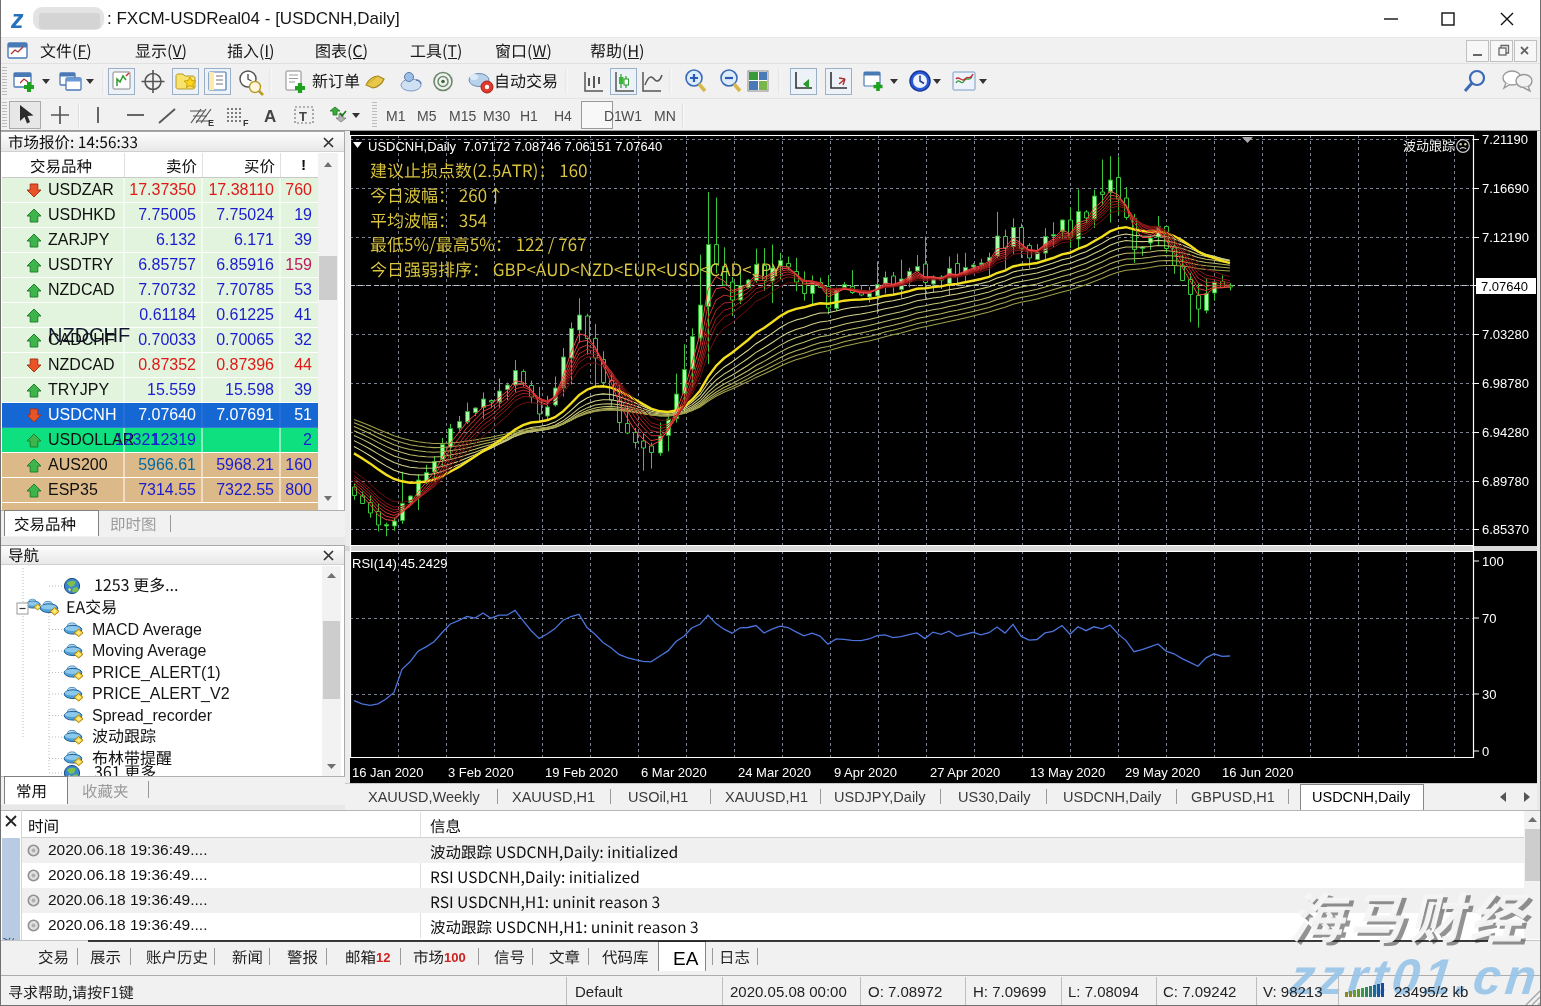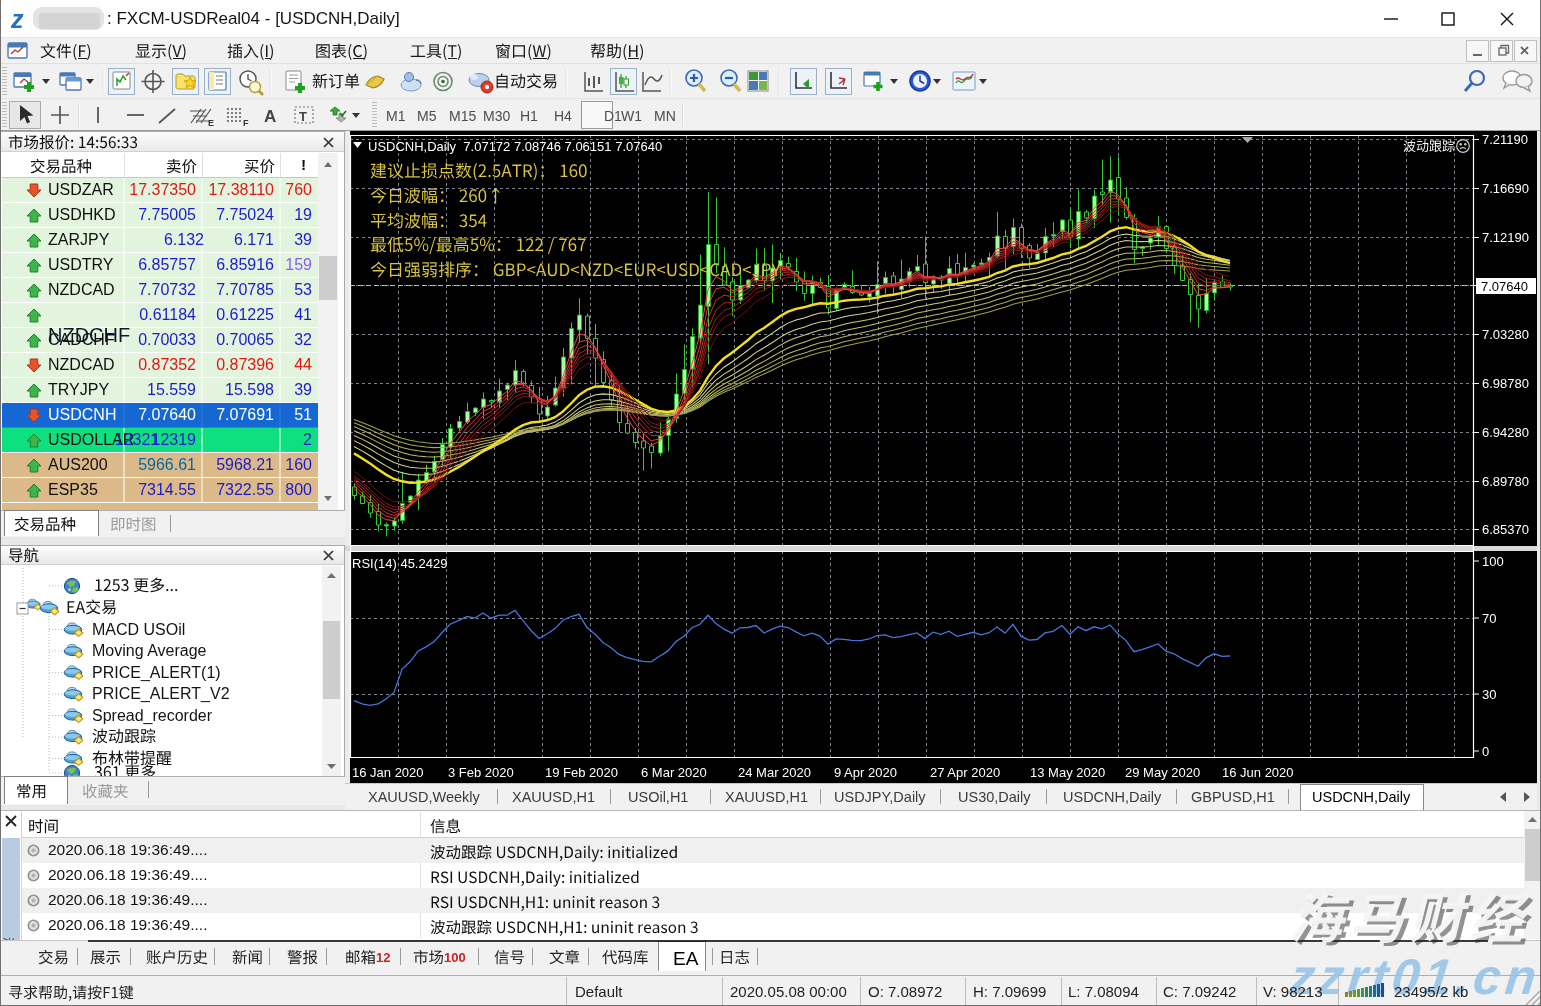--- a/index.html
+++ b/index.html
@@ -311,27 +311,27 @@
     </svg>
 <div class="t" style="left:48px;top:181px;font-size:16px;color:#101010">USDZAR</div>
 <div class="t" style="left:0;top:181px;width:196px;text-align:right;font-size:16px;color:#e01818">17.37350</div>
 <div class="t" style="left:0;top:181px;width:274px;text-align:right;font-size:16px;color:#e01818">17.38110</div>
 <div class="t" style="left:0;top:181px;width:312px;text-align:right;font-size:16px;color:#e01818">760</div>
 <div class="t" style="left:48px;top:206px;font-size:16px;color:#101010">USDHKD</div>
 <div class="t" style="left:0;top:206px;width:196px;text-align:right;font-size:16px;color:#1b1bd0">7.75005</div>
 <div class="t" style="left:0;top:206px;width:274px;text-align:right;font-size:16px;color:#1b1bd0">7.75024</div>
 <div class="t" style="left:0;top:206px;width:312px;text-align:right;font-size:16px;color:#1b1bd0">19</div>
 <div class="t" style="left:48px;top:231px;font-size:16px;color:#101010">ZARJPY</div>
-<div class="t" style="left:8px;top:231px;width:196px;text-align:right;font-size:16px;color:#1b1bd0">6.132</div>
+<div class="t" style="left:0;top:231px;width:196px;text-align:right;font-size:16px;color:#1b1bd0">6.132</div>
 <div class="t" style="left:0;top:231px;width:274px;text-align:right;font-size:16px;color:#1b1bd0">6.171</div>
 <div class="t" style="left:0;top:231px;width:312px;text-align:right;font-size:16px;color:#1b1bd0">39</div>
 <div class="t" style="left:48px;top:256px;font-size:16px;color:#101010">USDTRY</div>
 <div class="t" style="left:0;top:256px;width:196px;text-align:right;font-size:16px;color:#1b1bd0">6.85757</div>
 <div class="t" style="left:0;top:256px;width:274px;text-align:right;font-size:16px;color:#1b1bd0">6.85916</div>
-<div class="t" style="left:0;top:256px;width:312px;text-align:right;font-size:16px;color:#8b5cf6">159</div>
+<div class="t" style="left:0;top:256px;width:312px;text-align:right;font-size:16px;color:#be185d">159</div>
 <div class="t" style="left:48px;top:281px;font-size:16px;color:#101010">NZDCAD</div>
 <div class="t" style="left:0;top:281px;width:196px;text-align:right;font-size:16px;color:#1b1bd0">7.70732</div>
 <div class="t" style="left:0;top:281px;width:274px;text-align:right;font-size:16px;color:#1b1bd0">7.70785</div>
 <div class="t" style="left:0;top:281px;width:312px;text-align:right;font-size:16px;color:#1b1bd0">53</div>
 <div class="t" style="left:48px;top:324px;font-size:20px;color:#0f172a">NZDCHF</div>
 <div class="t" style="left:0;top:306px;width:196px;text-align:right;font-size:16px;color:#1b1bd0">0.61184</div>
 <div class="t" style="left:0;top:306px;width:274px;text-align:right;font-size:16px;color:#1b1bd0">0.61225</div>
 <div class="t" style="left:0;top:306px;width:312px;text-align:right;font-size:16px;color:#1b1bd0">41</div>
 <div class="t" style="left:48px;top:331px;font-size:16px;color:#101010">CADCHF</div>
 <div class="t" style="left:0;top:331px;width:196px;text-align:right;font-size:16px;color:#1b1bd0">0.70033</div>
@@ -475,21 +475,21 @@
       </g>
       <rect x="17" y="38" width="11" height="11" fill="#fff" stroke="#999"></rect>
       <path d="M19.5 43.5h6" stroke="#333" stroke-width="1.2"></path>
     </svg>
 <svg style="position:absolute;left:94px;top:574px;overflow:visible;" width="87" height="22">
       <path transform="translate(0,17)" d="M1.4 0.0H7.8V-1.2H5.5V-11.7H4.4C3.7 -11.4 3.0 -11.1 1.9 -10.9V-10.0H4.0V-1.2H1.4Z M9.6 0.0H17.0V-1.3H13.7C13.1 -1.3 12.4 -1.2 11.8 -1.2C14.5 -3.8 16.4 -6.1 16.4 -8.5C16.4 -10.6 15.1 -11.9 13.0 -11.9C11.5 -11.9 10.5 -11.3 9.5 -10.2L10.4 -9.4C11.0 -10.2 11.8 -10.8 12.8 -10.8C14.3 -10.8 15.0 -9.8 15.0 -8.4C15.0 -6.4 13.3 -4.1 9.6 -0.9Z M22.0 0.2C23.9 0.2 25.8 -1.2 25.8 -3.8C25.8 -6.4 24.2 -7.6 22.3 -7.6C21.6 -7.6 21.0 -7.4 20.5 -7.1L20.8 -10.5H25.2V-11.7H19.5L19.1 -6.3L19.9 -5.8C20.6 -6.2 21.1 -6.4 21.9 -6.4C23.3 -6.4 24.3 -5.5 24.3 -3.8C24.3 -2.1 23.2 -1.0 21.8 -1.0C20.4 -1.0 19.6 -1.6 18.9 -2.3L18.2 -1.3C19.0 -0.6 20.1 0.2 22.0 0.2Z M30.8 0.2C32.9 0.2 34.6 -1.0 34.6 -3.1C34.6 -4.8 33.5 -5.8 32.1 -6.1V-6.2C33.4 -6.6 34.2 -7.6 34.2 -9.0C34.2 -10.9 32.8 -11.9 30.8 -11.9C29.5 -11.9 28.4 -11.3 27.5 -10.5L28.3 -9.6C29.0 -10.3 29.8 -10.8 30.8 -10.8C32.0 -10.8 32.7 -10.0 32.7 -8.9C32.7 -7.6 31.9 -6.7 29.5 -6.7V-5.5C32.2 -5.5 33.1 -4.6 33.1 -3.2C33.1 -1.8 32.2 -1.0 30.8 -1.0C29.4 -1.0 28.5 -1.6 27.9 -2.4L27.1 -1.4C27.9 -0.6 29.0 0.2 30.8 0.2Z M43.1 -3.8 42.1 -3.4C42.7 -2.5 43.3 -1.7 44.1 -1.1C43.1 -0.6 41.8 -0.1 39.9 0.2C40.1 0.5 40.4 1.0 40.6 1.3C42.7 0.8 44.1 0.3 45.2 -0.4C47.4 0.7 50.4 1.1 54.1 1.2C54.2 0.8 54.4 0.3 54.6 0.0C51.0 -0.0 48.3 -0.3 46.2 -1.2C47.0 -2.0 47.5 -3.0 47.6 -4.0H53.1V-10.1H47.8V-11.5H54.1V-12.6H40.1V-11.5H46.6V-10.1H41.6V-4.0H46.4C46.2 -3.2 45.8 -2.5 45.1 -1.8C44.3 -2.3 43.7 -3.0 43.1 -3.8ZM42.8 -6.6H46.6V-5.9C46.6 -5.6 46.6 -5.3 46.5 -4.9H42.8ZM47.8 -4.9C47.8 -5.3 47.8 -5.6 47.8 -5.9V-6.6H51.9V-4.9ZM42.8 -9.1H46.6V-7.5H42.8ZM47.8 -9.1H51.9V-7.5H47.8Z M62.4 -13.5C61.4 -12.1 59.5 -10.6 56.9 -9.5C57.2 -9.3 57.5 -8.9 57.7 -8.7C59.2 -9.3 60.4 -10.1 61.5 -11.0H66.0C65.2 -10.0 64.1 -9.1 62.8 -8.4C62.2 -8.9 61.4 -9.4 60.8 -9.8L59.9 -9.2C60.5 -8.8 61.2 -8.3 61.7 -7.8C60.0 -7.0 58.1 -6.4 56.4 -6.1C56.6 -5.8 56.8 -5.3 56.9 -5.0C61.1 -5.9 65.8 -8.0 67.8 -11.6L67.1 -12.1L66.8 -12.0H62.7C63.1 -12.4 63.4 -12.8 63.7 -13.2ZM65.0 -7.9C63.9 -6.3 61.6 -4.5 58.3 -3.4C58.6 -3.1 58.9 -2.7 59.1 -2.4C61.1 -3.2 62.7 -4.2 64.1 -5.3H68.4C67.6 -4.1 66.5 -3.1 65.1 -2.3C64.5 -2.8 63.7 -3.4 63.1 -3.9L62.1 -3.3C62.7 -2.8 63.5 -2.2 64.0 -1.7C61.7 -0.7 59.0 -0.1 56.3 0.1C56.5 0.4 56.7 1.0 56.8 1.3C62.5 0.6 68.0 -1.2 70.2 -6.0L69.4 -6.5L69.2 -6.4H65.3C65.7 -6.8 66.0 -7.2 66.3 -7.6Z M73.3 0.2C73.9 0.2 74.4 -0.2 74.4 -0.9C74.4 -1.6 73.9 -2.0 73.3 -2.0C72.7 -2.0 72.3 -1.6 72.3 -0.9C72.3 -0.2 72.7 0.2 73.3 0.2Z M77.8 0.2C78.4 0.2 78.8 -0.2 78.8 -0.9C78.8 -1.6 78.4 -2.0 77.8 -2.0C77.2 -2.0 76.7 -1.6 76.7 -0.9C76.7 -0.2 77.2 0.2 77.8 0.2Z M82.2 0.2C82.8 0.2 83.3 -0.2 83.3 -0.9C83.3 -1.6 82.8 -2.0 82.2 -2.0C81.6 -2.0 81.2 -1.6 81.2 -0.9C81.2 -0.2 81.6 0.2 82.2 0.2Z" fill="#141414"></path>
     </svg>
 <svg style="position:absolute;left:66px;top:596px;overflow:visible;" width="54" height="22">
       <path transform="translate(0,17)" d="M1.6 0.0H8.5V-1.3H3.1V-5.5H7.5V-6.8H3.1V-10.5H8.4V-11.7H1.6Z M9.5 0.0H11.0L12.1 -3.6H16.4L17.5 0.0H19.1L15.1 -11.7H13.5ZM12.5 -4.8 13.1 -6.6C13.5 -7.9 13.9 -9.2 14.2 -10.5H14.3C14.7 -9.2 15.0 -7.9 15.5 -6.6L16.0 -4.8Z M24.2 -9.6C23.3 -8.3 21.7 -7.1 20.3 -6.3C20.5 -6.1 21.0 -5.6 21.2 -5.4C22.6 -6.3 24.3 -7.7 25.4 -9.1ZM29.0 -8.9C30.5 -7.9 32.3 -6.3 33.1 -5.3L34.1 -6.1C33.2 -7.1 31.4 -8.6 30.0 -9.6ZM24.8 -6.8 23.7 -6.4C24.4 -4.8 25.2 -3.5 26.3 -2.4C24.6 -1.2 22.5 -0.3 19.9 0.2C20.1 0.5 20.5 1.0 20.6 1.3C23.2 0.7 25.4 -0.3 27.2 -1.6C28.9 -0.3 31.1 0.7 33.7 1.2C33.9 0.8 34.2 0.4 34.5 0.1C31.9 -0.3 29.8 -1.2 28.1 -2.4C29.2 -3.5 30.1 -4.8 30.8 -6.5L29.6 -6.8C29.0 -5.4 28.2 -4.2 27.2 -3.2C26.1 -4.2 25.3 -5.4 24.8 -6.8ZM25.8 -13.2C26.2 -12.6 26.7 -11.8 26.9 -11.2H20.2V-10.0H34.0V-11.2H27.4L28.1 -11.5C27.9 -12.1 27.4 -12.9 27.0 -13.6Z M39.3 -9.2H47.2V-7.6H39.3ZM39.3 -11.7H47.2V-10.1H39.3ZM38.1 -12.7V-6.6H39.9C38.9 -5.1 37.3 -3.8 35.8 -2.9C36.0 -2.7 36.5 -2.2 36.7 -2.0C37.6 -2.6 38.5 -3.3 39.3 -4.1H41.5C40.5 -2.4 38.9 -0.9 37.1 0.1C37.4 0.3 37.9 0.7 38.0 1.0C39.9 -0.2 41.7 -2.0 42.9 -4.1H45.0C44.3 -2.2 43.0 -0.5 41.6 0.6C41.8 0.8 42.3 1.2 42.5 1.4C44.1 0.1 45.4 -1.9 46.3 -4.1H48.2C48.0 -1.4 47.7 -0.2 47.4 0.1C47.2 0.3 47.1 0.3 46.8 0.3C46.5 0.3 45.7 0.3 45.0 0.2C45.2 0.5 45.3 1.0 45.3 1.3C46.1 1.3 46.9 1.3 47.3 1.3C47.7 1.2 48.0 1.1 48.4 0.8C48.8 0.3 49.2 -1.1 49.5 -4.7C49.5 -4.8 49.5 -5.2 49.5 -5.2H40.3C40.7 -5.6 41.0 -6.1 41.3 -6.6H48.4V-12.7Z" fill="#141414"></path>
     </svg>
-<div class="t" style="left:92px;top:620.5px;font-size:16px;color:#141414">MACD USOil</div>
+<div class="t" style="left:92px;top:620.5px;font-size:16px;color:#141414">MACD Average</div>
 <div class="t" style="left:92px;top:642px;font-size:16px;color:#141414">Moving Average</div>
 <div class="t" style="left:92px;top:663.5px;font-size:16px;color:#141414">PRICE_ALERT(1)</div>
 <div class="t" style="left:92px;top:685px;font-size:16px;color:#141414">PRICE_ALERT_V2</div>
 <div class="t" style="left:92px;top:706.5px;font-size:16px;color:#141414">Spread_recorder</div>
 <svg style="position:absolute;left:92px;top:725px;overflow:visible;" width="66" height="22">
       <path transform="translate(0,17)" d="M1.5 -12.4C2.4 -11.9 3.6 -11.1 4.2 -10.6L4.9 -11.6C4.3 -12.1 3.1 -12.8 2.2 -13.3ZM0.6 -8.1C1.6 -7.6 2.8 -6.9 3.4 -6.4L4.1 -7.4C3.5 -7.9 2.2 -8.6 1.3 -9.0ZM1.0 0.3 2.0 1.1C2.9 -0.4 3.8 -2.4 4.6 -4.1L3.6 -4.8C2.8 -3.0 1.8 -0.9 1.0 0.3ZM9.6 -10.0V-7.2H6.8V-10.0ZM5.7 -11.1V-7.1C5.7 -4.8 5.5 -1.6 3.7 0.7C4.0 0.8 4.5 1.1 4.7 1.3C6.3 -0.8 6.7 -3.7 6.8 -6.1H7.2C7.8 -4.4 8.7 -3.0 9.8 -1.8C8.7 -0.8 7.3 -0.2 5.9 0.3C6.1 0.5 6.5 1.0 6.7 1.3C8.1 0.8 9.4 0.0 10.6 -1.0C11.7 0.0 13.1 0.8 14.7 1.3C14.9 1.0 15.2 0.5 15.5 0.3C13.9 -0.2 12.6 -0.9 11.4 -1.8C12.7 -3.1 13.6 -4.8 14.2 -6.9L13.4 -7.2L13.2 -7.2H10.7V-10.0H13.7C13.5 -9.3 13.2 -8.5 12.9 -8.0L14.0 -7.7C14.4 -8.5 14.9 -9.8 15.3 -10.9L14.4 -11.2L14.2 -11.1H10.7V-13.5H9.6V-11.1ZM8.4 -6.1H12.7C12.2 -4.7 11.5 -3.5 10.6 -2.6C9.6 -3.6 8.9 -4.8 8.4 -6.1Z M17.4 -12.1V-11.1H23.6V-12.1ZM26.4 -13.2C26.4 -12.0 26.4 -10.9 26.4 -9.7H24.1V-8.6H26.4C26.2 -4.9 25.5 -1.6 23.3 0.4C23.6 0.6 24.1 1.0 24.3 1.3C26.6 -1.0 27.3 -4.6 27.5 -8.6H29.9C29.7 -2.9 29.5 -0.8 29.1 -0.3C28.9 -0.1 28.8 -0.1 28.5 -0.1C28.1 -0.1 27.3 -0.1 26.4 -0.2C26.6 0.2 26.7 0.7 26.8 1.0C27.6 1.1 28.5 1.1 29.0 1.0C29.5 1.0 29.8 0.8 30.1 0.4C30.7 -0.3 30.9 -2.5 31.1 -9.1C31.1 -9.3 31.1 -9.7 31.1 -9.7H27.6C27.6 -10.9 27.6 -12.0 27.6 -13.2ZM17.4 -0.7 17.4 -0.7V-0.7C17.8 -0.9 18.4 -1.1 22.8 -2.1L23.1 -1.0L24.2 -1.4C23.9 -2.5 23.2 -4.4 22.6 -5.8L21.6 -5.6C21.9 -4.8 22.2 -3.9 22.5 -3.1L18.7 -2.3C19.3 -3.7 19.9 -5.5 20.3 -7.2H23.9V-8.3H16.9V-7.2H19.1C18.7 -5.3 18.0 -3.5 17.8 -2.9C17.5 -2.3 17.3 -1.9 17.0 -1.8C17.2 -1.5 17.4 -0.9 17.4 -0.7Z M34.4 -11.7H37.5V-8.9H34.4ZM32.6 -0.6 32.8 0.5C34.5 0.1 36.8 -0.5 38.9 -1.1L38.8 -2.1L36.7 -1.6V-4.6H38.7V-5.6H36.7V-7.9H38.6V-12.8H33.4V-7.9H35.6V-1.3L34.4 -1.0V-6.3H33.4V-0.8ZM45.2 -8.7V-6.8H40.5V-8.7ZM45.2 -9.7H40.5V-11.7H45.2ZM39.3 1.3C39.6 1.1 40.1 0.9 43.4 0.0C43.4 -0.3 43.4 -0.8 43.4 -1.1L40.5 -0.4V-5.7H42.1C42.8 -2.5 44.3 -0.0 46.7 1.2C46.9 0.8 47.2 0.4 47.5 0.1C46.2 -0.4 45.3 -1.3 44.5 -2.4C45.4 -3.0 46.4 -3.7 47.2 -4.3L46.5 -5.2C45.9 -4.6 44.9 -3.9 44.0 -3.3C43.6 -4.0 43.3 -4.8 43.1 -5.7H46.4V-12.7H39.4V-0.8C39.4 -0.2 39.0 0.1 38.8 0.3C39.0 0.5 39.2 1.0 39.3 1.3Z M56.1 -8.6V-7.5H61.7V-8.6ZM56.1 -3.6C55.6 -2.4 54.7 -1.2 53.9 -0.4C54.2 -0.2 54.6 0.1 54.8 0.3C55.6 -0.6 56.6 -2.0 57.2 -3.2ZM60.5 -3.1C61.3 -2.1 62.1 -0.7 62.5 0.2L63.5 -0.3C63.1 -1.2 62.2 -2.5 61.5 -3.6ZM50.3 -11.7H52.9V-8.9H50.3ZM54.7 -5.7V-4.6H58.4V-0.0C58.4 0.1 58.3 0.2 58.1 0.2C57.9 0.2 57.3 0.2 56.5 0.2C56.7 0.5 56.8 0.9 56.9 1.2C57.9 1.2 58.6 1.2 59.0 1.1C59.4 0.9 59.5 0.6 59.5 -0.0V-4.6H63.3V-5.7ZM57.7 -13.2C57.9 -12.6 58.2 -12.0 58.4 -11.4H54.8V-8.7H55.9V-10.4H61.9V-8.7H63.1V-11.4H59.6C59.5 -12.0 59.1 -12.8 58.8 -13.5ZM48.5 -0.7 48.8 0.5C50.4 0.0 52.4 -0.6 54.4 -1.2L54.2 -2.2L52.4 -1.7V-4.6H54.3V-5.6H52.4V-7.9H54.0V-12.8H49.3V-7.9H51.5V-1.5L50.3 -1.1V-6.3H49.3V-0.9Z" fill="#141414"></path>
     </svg>
 <svg style="position:absolute;left:92px;top:746.5px;overflow:visible;" width="82" height="22">
       <path transform="translate(0,17)" d="M6.4 -13.5C6.2 -12.6 5.9 -11.8 5.5 -11.0H1.0V-9.8H5.0C3.9 -7.7 2.4 -5.7 0.5 -4.4C0.7 -4.1 1.0 -3.7 1.2 -3.4C2.1 -4.0 2.9 -4.7 3.6 -5.5V-0.2H4.8V-5.8H8.1V1.3H9.4V-5.8H13.0V-1.7C13.0 -1.5 12.9 -1.5 12.6 -1.4C12.4 -1.4 11.4 -1.4 10.4 -1.5C10.6 -1.2 10.8 -0.7 10.8 -0.4C12.2 -0.4 13.0 -0.4 13.5 -0.6C14.0 -0.8 14.2 -1.1 14.2 -1.7V-6.9H13.0H9.4V-9.1H8.1V-6.9H4.7C5.3 -7.8 5.9 -8.8 6.3 -9.8H15.1V-11.0H6.8C7.1 -11.7 7.4 -12.4 7.6 -13.2Z M26.8 -13.5V-10.0H23.9V-8.8H26.5C25.8 -6.3 24.3 -3.6 22.8 -2.2C23.0 -1.9 23.3 -1.4 23.5 -1.1C24.7 -2.3 25.9 -4.4 26.8 -6.6V1.2H28.0V-6.7C28.7 -4.6 29.6 -2.6 30.6 -1.4C30.8 -1.7 31.2 -2.1 31.5 -2.3C30.2 -3.7 29.0 -6.3 28.3 -8.8H31.0V-10.0H28.0V-13.5ZM19.7 -13.5V-10.0H16.9V-8.8H19.5C18.9 -6.6 17.7 -4.2 16.5 -2.8C16.7 -2.5 17.0 -2.0 17.1 -1.7C18.1 -2.8 19.0 -4.7 19.7 -6.6V1.2H20.9V-7.1C21.6 -6.2 22.4 -5.1 22.8 -4.5L23.5 -5.6C23.2 -6.0 21.4 -8.0 20.9 -8.5V-8.8H23.2V-10.0H20.9V-13.5Z M33.2 -8.1V-4.8H34.4V-7.0H39.3V-5.2H35.0V-0.2H36.2V-4.1H39.3V1.3H40.6V-4.1H44.1V-1.5C44.1 -1.3 44.0 -1.2 43.8 -1.2C43.6 -1.2 42.9 -1.2 42.0 -1.2C42.2 -0.9 42.4 -0.5 42.4 -0.2C43.5 -0.2 44.2 -0.2 44.7 -0.4C45.2 -0.5 45.3 -0.8 45.3 -1.4V-5.2H40.6V-7.0H45.6V-4.8H46.8V-8.1ZM43.5 -13.4V-11.5H40.6V-13.4H39.4V-11.5H36.6V-13.4H35.4V-11.5H32.8V-10.5H35.4V-8.8H36.6V-10.5H39.4V-8.9H40.6V-10.5H43.5V-8.8H44.6V-10.5H47.2V-11.5H44.6V-13.4Z M55.6 -9.9H61.0V-8.6H55.6ZM55.6 -12.0H61.0V-10.7H55.6ZM54.5 -12.9V-7.7H62.1V-12.9ZM54.9 -4.8C54.6 -2.4 53.9 -0.6 52.5 0.6C52.7 0.7 53.2 1.1 53.4 1.3C54.2 0.5 54.8 -0.4 55.3 -1.7C56.3 0.6 58.0 1.0 60.4 1.0H63.2C63.2 0.7 63.4 0.2 63.5 -0.0C63.0 -0.0 60.8 -0.0 60.4 -0.0C59.9 -0.0 59.4 -0.0 58.9 -0.1V-2.6H62.2V-3.6H58.9V-5.5H63.0V-6.5H53.8V-5.5H57.7V-0.4C56.8 -0.8 56.1 -1.6 55.7 -2.9C55.8 -3.4 55.9 -4.0 56.0 -4.6ZM50.6 -13.4V-10.2H48.6V-9.1H50.6V-5.6C49.8 -5.3 49.1 -5.1 48.5 -4.9L48.8 -3.8L50.6 -4.4V-0.2C50.6 0.0 50.5 0.1 50.4 0.1C50.2 0.1 49.5 0.1 48.8 0.1C49.0 0.4 49.2 0.9 49.2 1.2C50.2 1.2 50.8 1.1 51.2 0.9C51.6 0.8 51.7 0.4 51.7 -0.2V-4.7L53.5 -5.3L53.4 -6.4L51.7 -5.9V-9.1H53.5V-10.2H51.7V-13.4Z M73.4 -8.2V-9.6H77.5V-8.2ZM73.4 -10.5V-11.8H77.5V-10.5ZM78.6 -12.8H72.3V-7.2H78.6ZM69.3 -5.9V-8.7H70.4V-5.7C70.3 -5.6 70.3 -5.6 70.2 -5.6C70.0 -5.6 69.6 -5.6 69.5 -5.6C69.3 -5.6 69.3 -5.7 69.3 -5.9ZM67.7 -7.5V-8.7H68.6V-5.9C68.6 -5.1 68.8 -4.9 69.5 -4.9C69.6 -4.9 70.2 -4.9 70.3 -4.9H70.4V-3.4H66.0V-4.8C66.2 -4.7 66.4 -4.5 66.4 -4.4C67.5 -5.3 67.7 -6.5 67.7 -7.5ZM67.0 -8.7V-7.5C67.0 -6.7 66.8 -5.8 66.0 -5.0V-8.7ZM68.6 -11.7V-9.7H67.7V-11.7ZM79.4 -0.1H76.1V-2.0H78.6V-2.9H76.1V-4.5H78.9V-5.5H76.1V-6.9H75.0V-5.5H73.5C73.6 -5.9 73.8 -6.4 73.9 -6.8L72.9 -7.0C72.6 -5.8 72.1 -4.6 71.4 -3.8V-9.7H69.5V-11.7H71.5V-12.8H64.8V-11.7H66.8V-9.7H65.0V1.2H66.0V0.1H70.4V1.0H71.4V-3.6C71.6 -3.4 71.9 -3.2 72.1 -3.1C72.4 -3.5 72.8 -4.0 73.0 -4.5H75.0V-2.9H72.4V-2.0H75.0V-0.1H71.7V0.9H79.4ZM66.0 -0.9V-2.5H70.4V-0.9Z" fill="#141414"></path>
     </svg>

